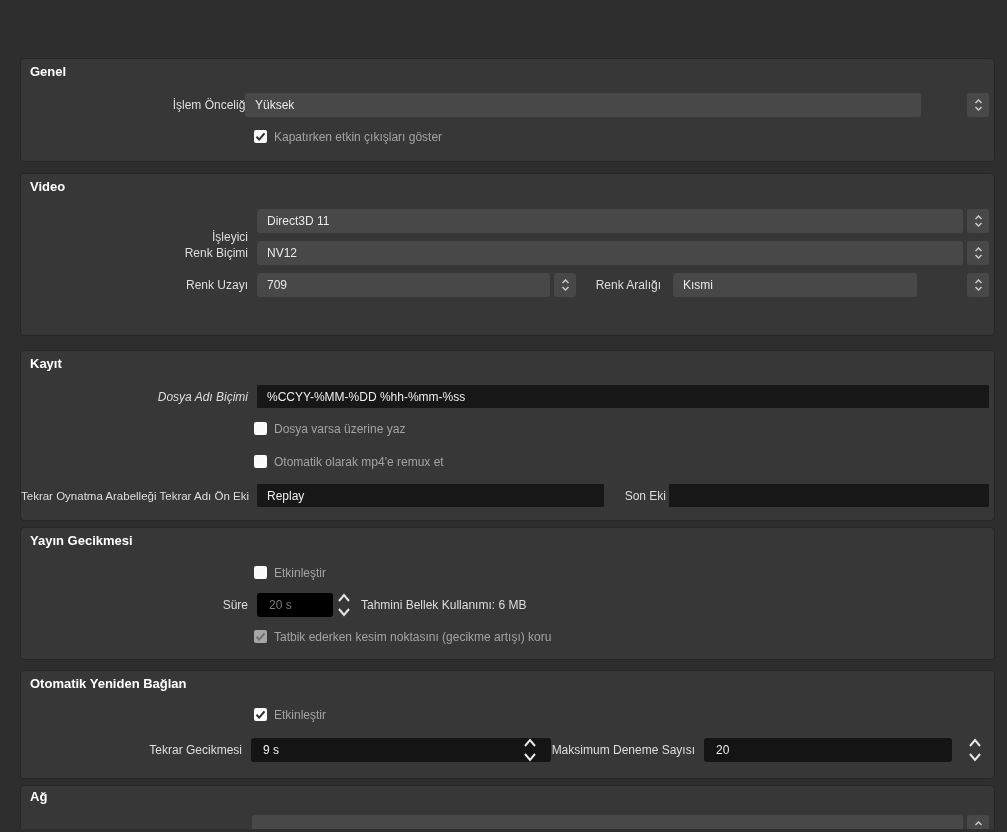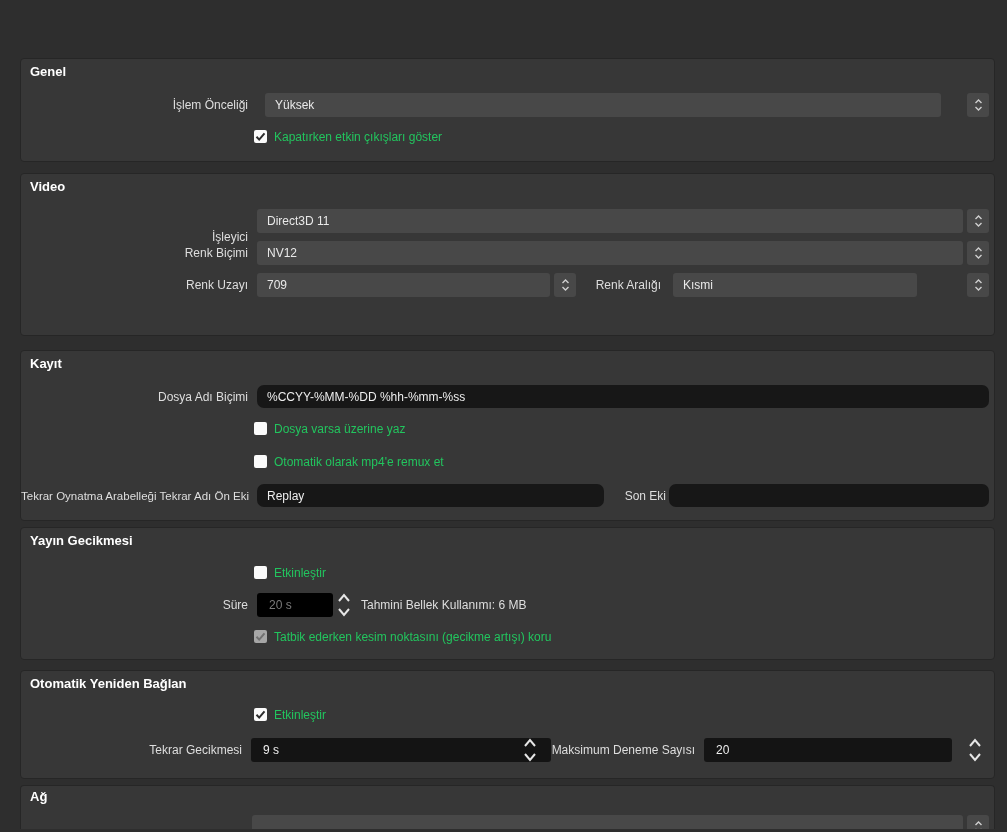--- a/index.html
+++ b/index.html
@@ -40,21 +40,21 @@
     white-space:nowrap;overflow:hidden;
   }
   .combo-btn{
     position:absolute;width:22px;height:24px;
     background:#484848;border-radius:3px;
     display:flex;align-items:center;justify-content:center;
   }
 
   .tinput{
     position:absolute;height:23px;
-    background:#171717;border:none;border-radius:7px;
+    background:#171717;border:none;border-radius:1px;
     color:#ededed;font-size:12px;
     padding:0 10px;box-sizing:border-box;
     font-family:"Liberation Sans",sans-serif;
     outline:none;
   }
   .spin{
     position:absolute;height:24px;
     background:#141414;border:none;border-radius:3px;
     color:#ededed;font-size:12px;
     padding:0 12px;box-sizing:border-box;
@@ -68,34 +68,34 @@
     display:flex;align-items:center;justify-content:center;
   }
 
   .cb{
     position:absolute;width:13px;height:13px;
     background:#fbfbfb;border-radius:2px;
     display:flex;align-items:center;justify-content:center;
   }
   .cb.dis{background:#a6a6a6;}
   .cb-label{
-    position:absolute;font-size:12px;color:#22c55e;
+    position:absolute;font-size:12px;color:#a3a3a3;
     line-height:14px;white-space:nowrap;
   }
 </style>
 </head>
 <body>
 
 <div id="app">
 
   <div class="group" style="top:18px;height:104px;">
     <div class="title">Genel</div>
 
     <div class="label right" style="left:0;width:227px;top:34px;">İşlem Önceliği</div>
-    <div class="combo" style="left:244px;top:34px;width:676px;">Yüksek</div>
+    <div class="combo" style="left:224px;top:34px;width:676px;">Yüksek</div>
     <div class="combo-btn" style="left:946px;top:34px;">
       <svg width="9" height="14" viewBox="0 0 9 14">
           <path d="M1.5 5 L4.5 2 L7.5 5" stroke="#cfcfcf" stroke-width="1.4" fill="none"></path>
           <path d="M1.5 9 L4.5 12 L7.5 9" stroke="#cfcfcf" stroke-width="1.4" fill="none"></path>
         </svg>
     </div>
 
     <div class="cb" style="left:233px;top:71px;">
       <svg width="13" height="13" viewBox="0 0 13 13">
           <path d="M2.5 6.8 L5.2 9.6 L10.5 3.4" stroke="#2e2e2e" stroke-width="2" fill="none"></path>
@@ -140,21 +140,21 @@
       <svg width="9" height="14" viewBox="0 0 9 14">
           <path d="M1.5 5 L4.5 2 L7.5 5" stroke="#cfcfcf" stroke-width="1.4" fill="none"></path>
           <path d="M1.5 9 L4.5 12 L7.5 9" stroke="#cfcfcf" stroke-width="1.4" fill="none"></path>
         </svg>
     </div>
   </div>
 
   <div class="group" style="top:310px;height:171px;">
     <div class="title">Kayıt</div>
 
-    <div class="label right" style="left:0;width:227px;top:34px;">Dosya Adı Biçimi</div>
+    <div class="label right" style="left:0;width:227px;top:34px;font-style:italic;">Dosya Adı Biçimi</div>
     <input class="tinput" style="left: 236px; top: 34px; width: 732px;" value="%CCYY-%MM-%DD %hh-%mm-%ss">
 
     <div class="cb" style="left:233px;top:71px;"></div>
     <div class="cb-label" style="left:253px;top:71px;">Dosya varsa üzerine yaz</div>
 
     <div class="cb" style="left:233px;top:104px;"></div>
     <div class="cb-label" style="left:253px;top:104px;">Otomatik olarak mp4'e remux et</div>
 
     <div class="label right small" style="left:0;width:227px;top:133px;">Tekrar Oynatma Arabelleği Tekrar Adı Ön Eki</div>
     <input class="tinput" style="left: 236px; top: 133px; width: 347px;" value="Replay">

